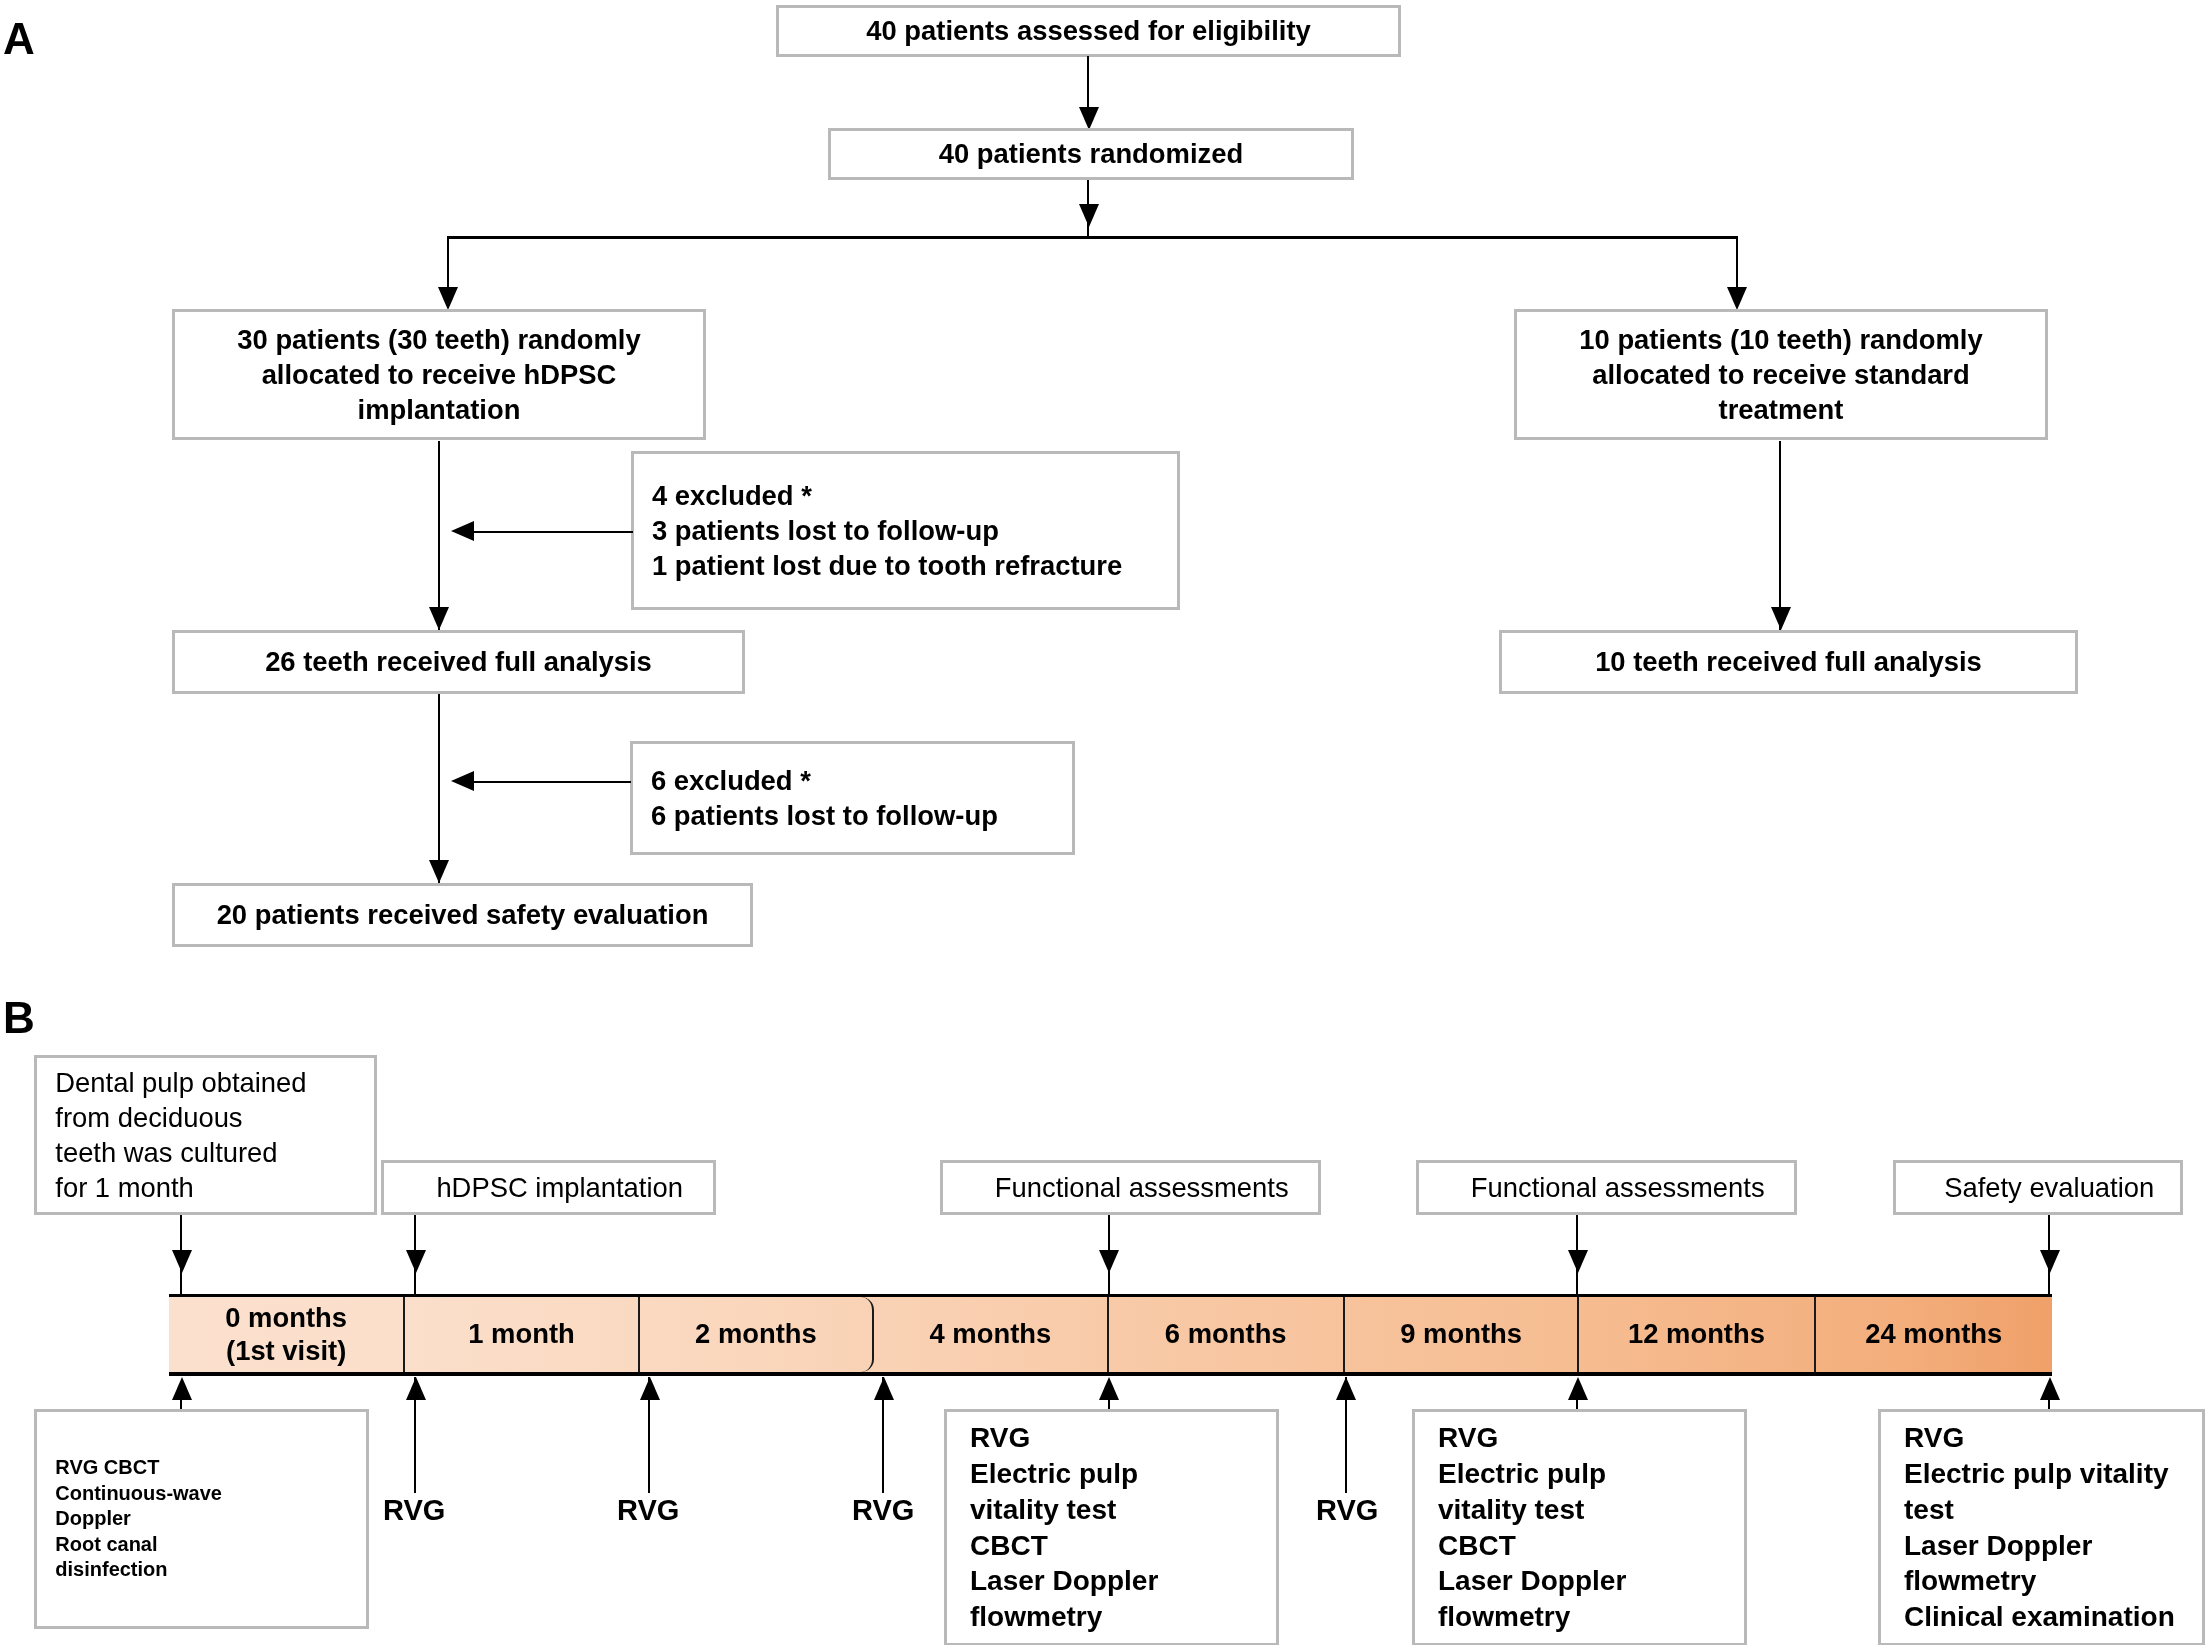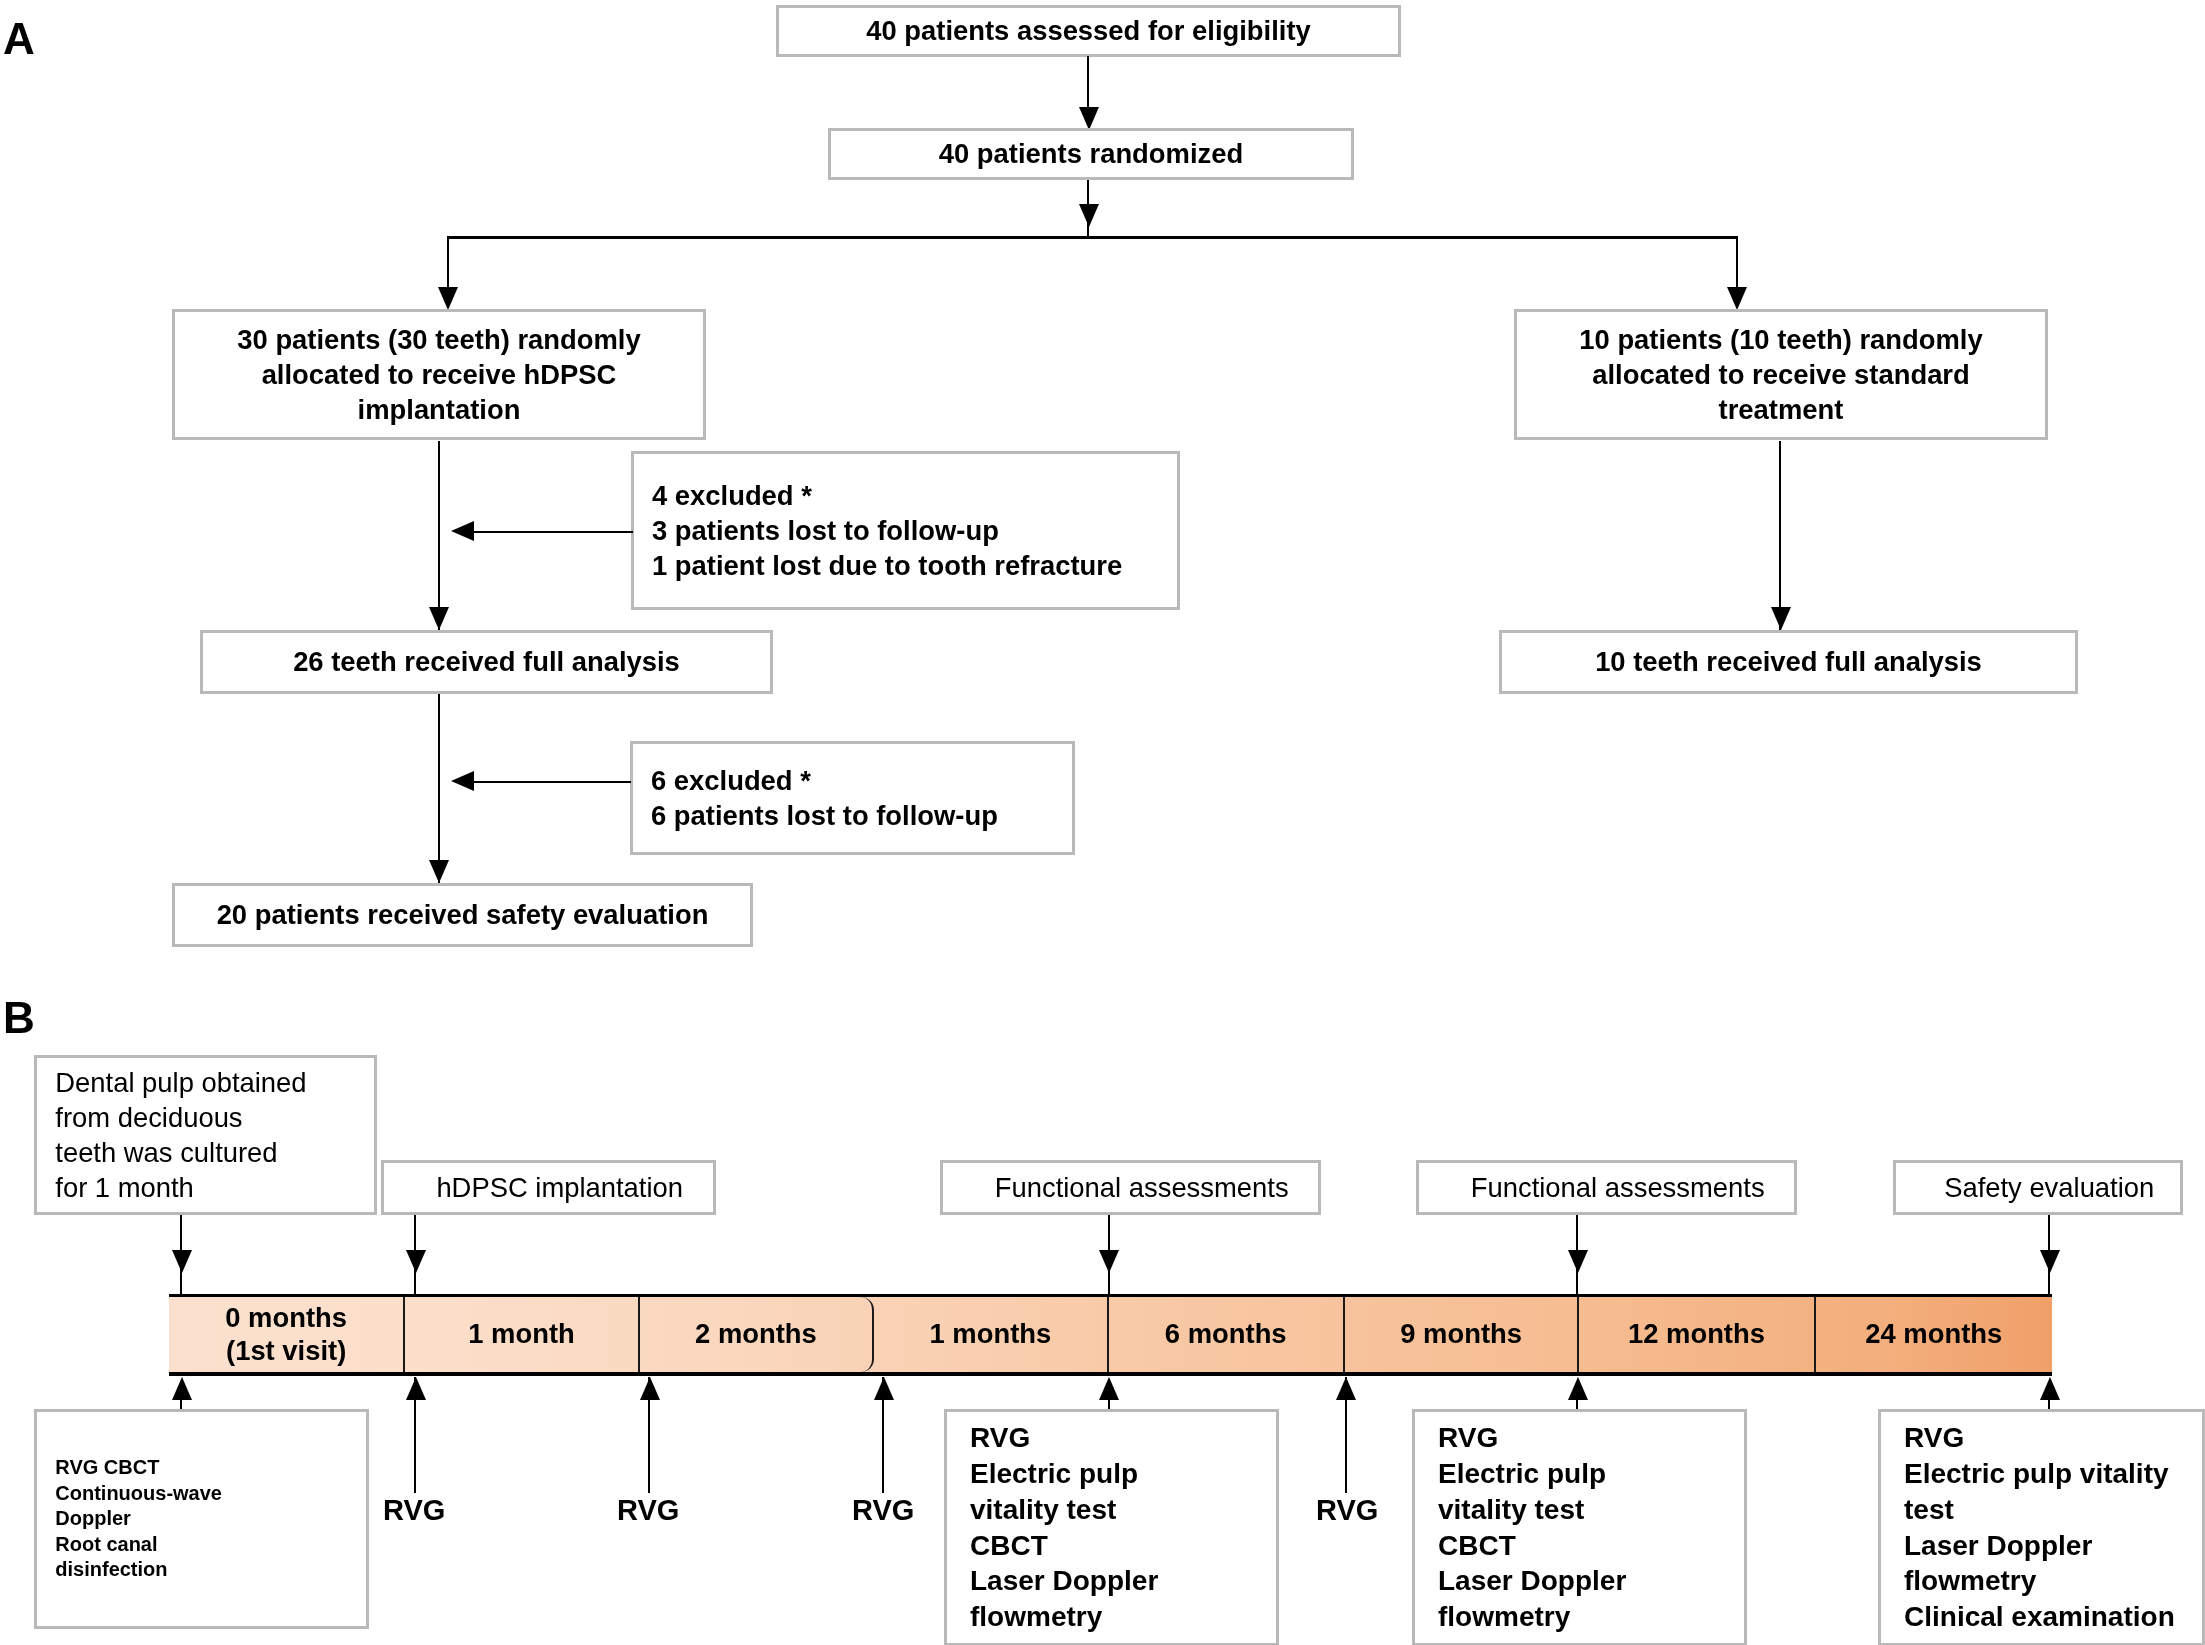--- a/index.html
+++ b/index.html
@@ -137,21 +137,21 @@
 
   <div class="vline" style="left:438px;top:441px;height:191px;"></div>
   <div class="arrow-down" style="left:429px;top:607px;"></div>
 
   <div class="box left" style="left:631px;top:451px;width:549px;height:159px;">4 excluded *
 3 patients lost to follow-up
 1 patient lost due to tooth refracture</div>
   <div class="hline" style="left:462px;top:531px;width:171px;height:2.3px;"></div>
   <div class="arrow-left" style="left:451px;top:521px;"></div>
 
-  <div class="box" style="left:172px;top:630px;width:573px;height:64px;margin-left:28px;">26 teeth received full analysis</div>
+  <div class="box" style="left:172px;top:630px;width:573px;height:64px;">26 teeth received full analysis</div>
 
   <div class="vline" style="left:1779px;top:441px;height:191px;"></div>
   <div class="arrow-down" style="left:1771px;top:607px;"></div>
 
   <div class="box" style="left:1499px;top:630px;width:579px;height:64px;">10 teeth received full analysis</div>
 
   <div class="vline" style="left:438px;top:694px;height:191px;"></div>
   <div class="arrow-down" style="left:429px;top:860px;"></div>
 
   <div class="box left" style="left:630px;top:741px;width:445px;height:114px;">6 excluded *
@@ -184,21 +184,21 @@
 
   <div class="box reg" style="left:1893px;top:1160px;width:290px;height:55px;">Safety evaluation</div>
   <div class="vline" style="left:2048px;top:1215px;height:82px;"></div>
   <div class="arrow-down" style="left:2040px;top:1250px;"></div>
 
   <div id="timeline" style="left:169px;top:1294px;width:1883px;height:82px;">
     <div class="seg" style="width:12.55%;">0 months
 (1st visit)</div>
     <div class="seg" style="width:12.45%;">1 month</div>
     <div class="seg" style="width:12.45%;border-radius:13px;">2 months</div>
-    <div class="seg" style="width:12.45%;">1 months</div>
+    <div class="seg" style="width:12.45%;">4 months</div>
     <div class="seg" style="width:12.55%;">6 months</div>
     <div class="seg" style="width:12.45%;">9 months</div>
     <div class="seg" style="width:12.55%;">12 months</div>
     <div class="seg" style="width:12.55%;">24 months</div>
   </div>
 
   <div class="vline" style="left:180px;top:1392px;height:99px;"></div>
   <div class="arrow-up" style="left:172px;top:1377px;"></div>
 
   <div class="vline" style="left:414px;top:1377px;height:116px;"></div>

